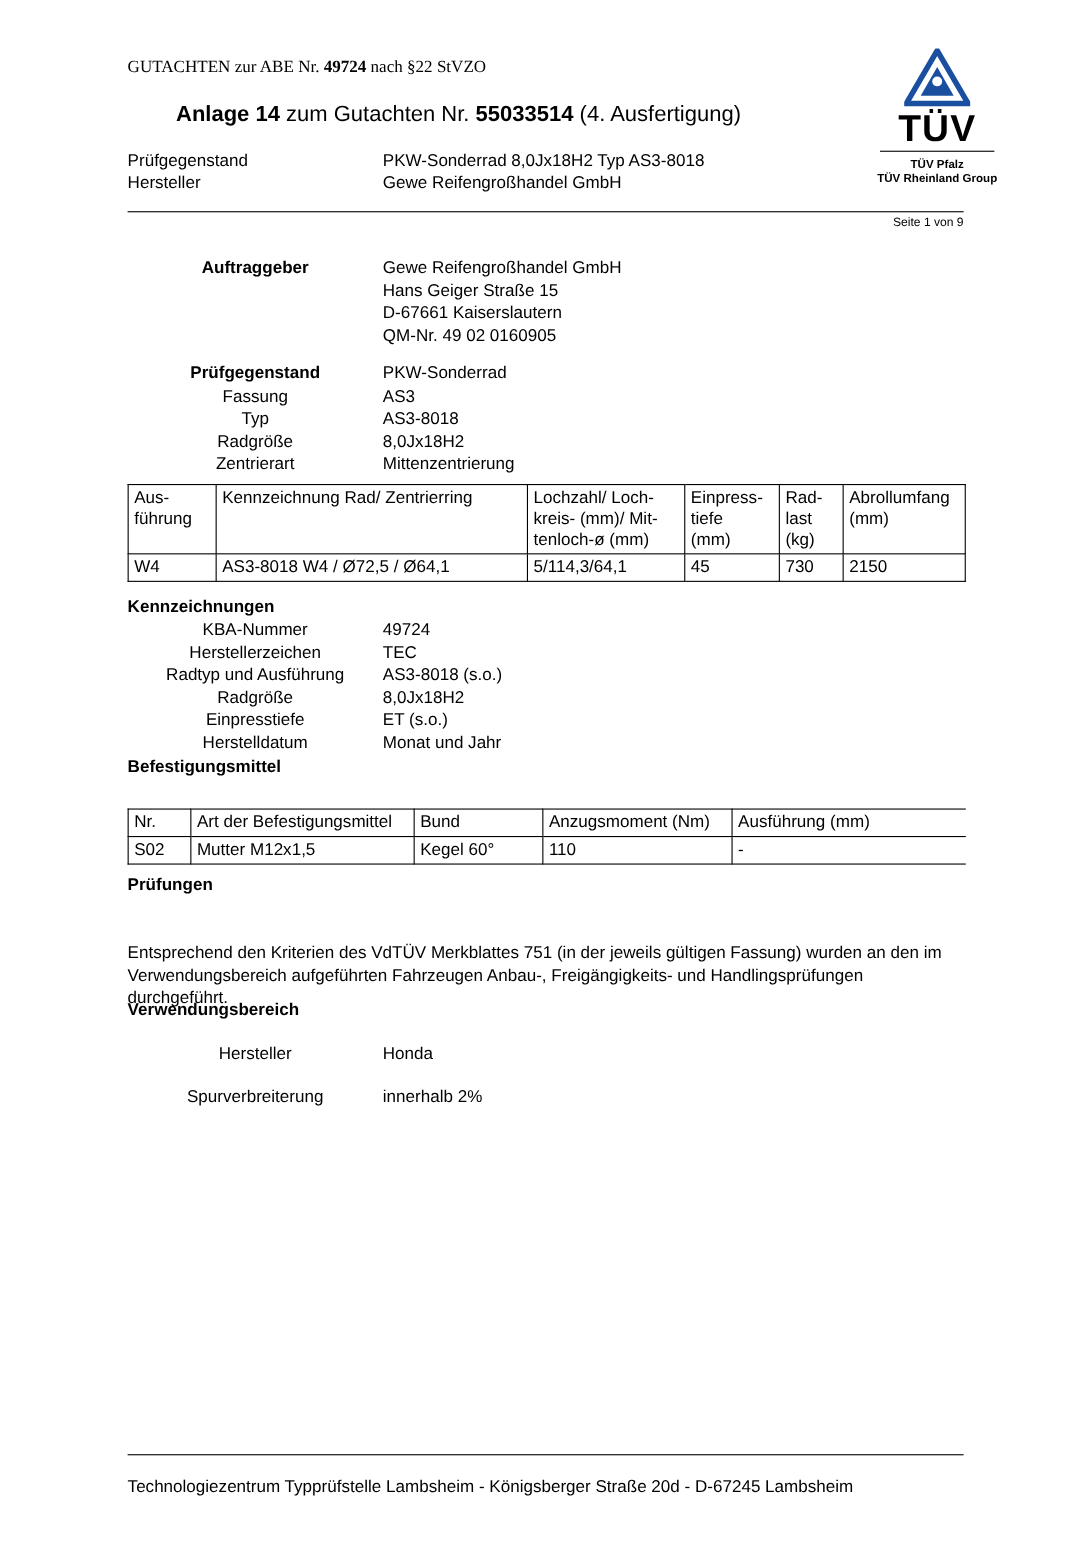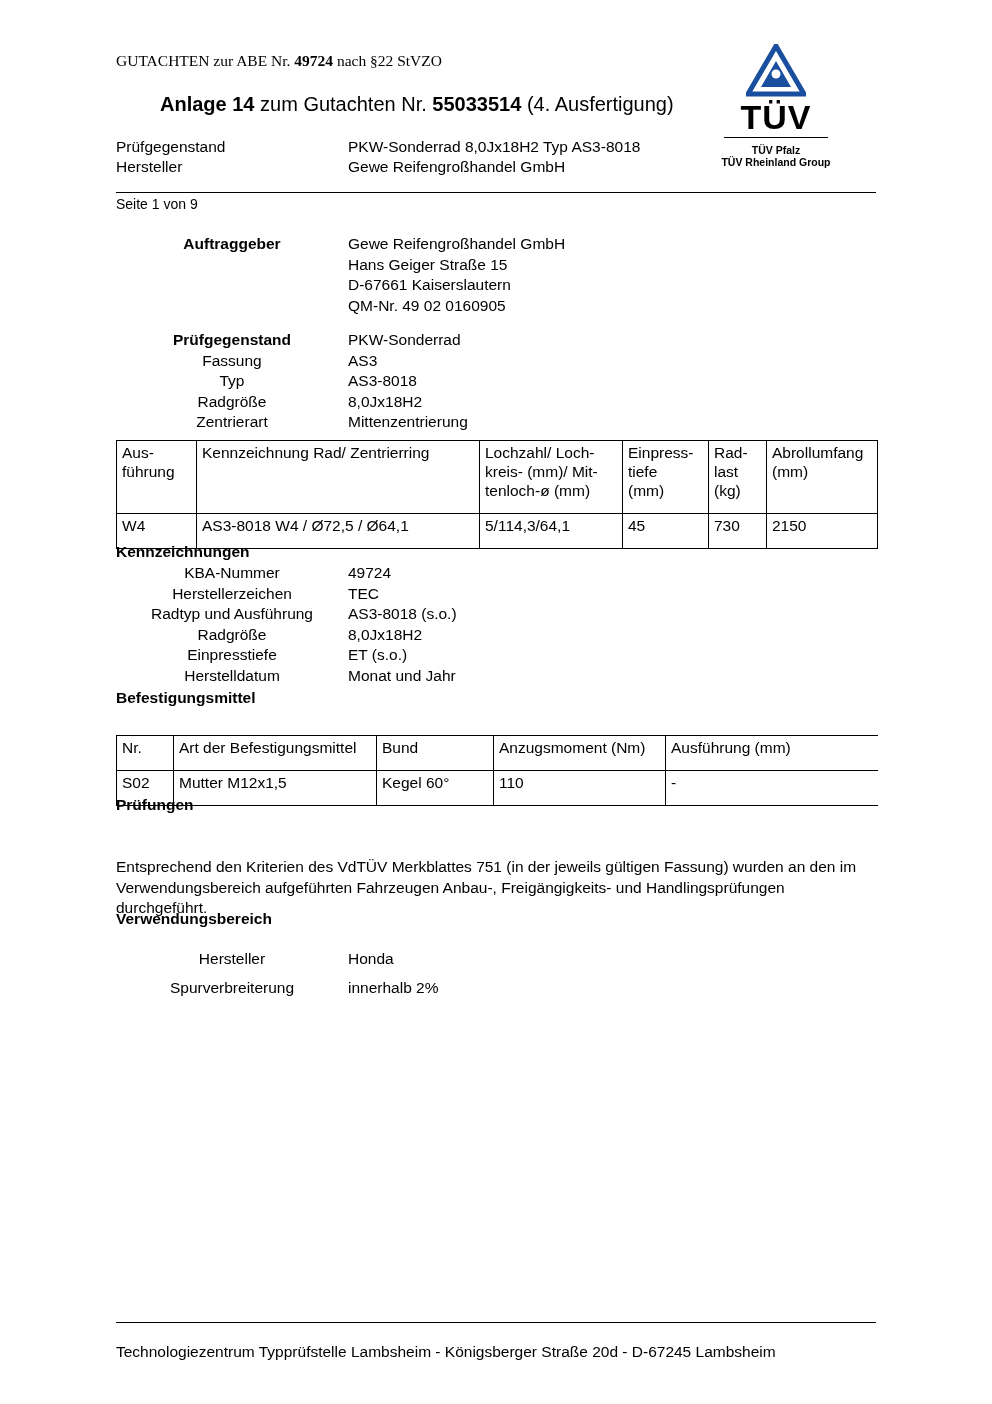--- a/index.html
+++ b/index.html
@@ -63,27 +63,28 @@
     left: 0;
     top: 192px;
     width: 760px;
     border-top: 1px solid #000;
   }
   .seite {
     position: absolute;
     left: 0;
     top: 196px;
     width: 760px;
-    font-size: 14px;
+    text-align: right;
+    font-size: 11px;
   }
 
   
   .logo {
     position: absolute;
-    left: 716px;
+    left: 792px;
     top: 44px;
     width: 120px;
     text-align: center;
   }
   .logo .tri-wrap {
     width: 60px;
     height: 54px;
     margin: 0 auto;
     position: relative;
   }
@@ -137,21 +138,21 @@
   
   table.grid {
     position: absolute;
     left: 0;
     border-collapse: collapse;
     font-size: 15.5px;
     table-layout: fixed;
   }
   table.grid td {
     border: 1px solid #000;
-    padding: 2px 5px 13px 5px;
+    padding: 2px 5px 3px 5px;
     vertical-align: top;
     line-height: 19px;
   }
   table.grid td.nb-right { border-right: none; }
 
   .para {
     position: absolute;
     left: 0;
     width: 762px;
     font-size: 15.5px;
@@ -354,21 +355,21 @@
 
     <div class="sect-title" style="top:796px">Prüfungen</div>
     <div class="para" style="top:833px">Entsprechend den Kriterien des VdTÜV Merkblattes 751 (in der jeweils gültigen Fassung) wurden an den im Verwendungsbereich aufgeführten Fahrzeugen Anbau-, Freigängigkeits- und Handlingsprüfungen durchgeführt.</div>
 
     <div class="sect-title" style="top:910px">Verwendungsbereich</div>
     <div class="block" style="top:949px">
       <div class="row">
         <div class="c1">Hersteller</div>
         <div class="c2">Honda</div>
       </div>
-      <div class="row" style="margin-top:8px">
+      <div class="row" style="margin-top:18px">
         <div class="c1">Spurverbreiterung</div>
         <div class="c2">innerhalb 2%</div>
       </div>
     </div>
 
     <div class="footer-rule"></div>
     <div class="footer-text">Technologiezentrum Typprüfstelle Lambsheim - Königsberger Straße 20d - D-67245 Lambsheim</div>
 
   </div>
 </div>

